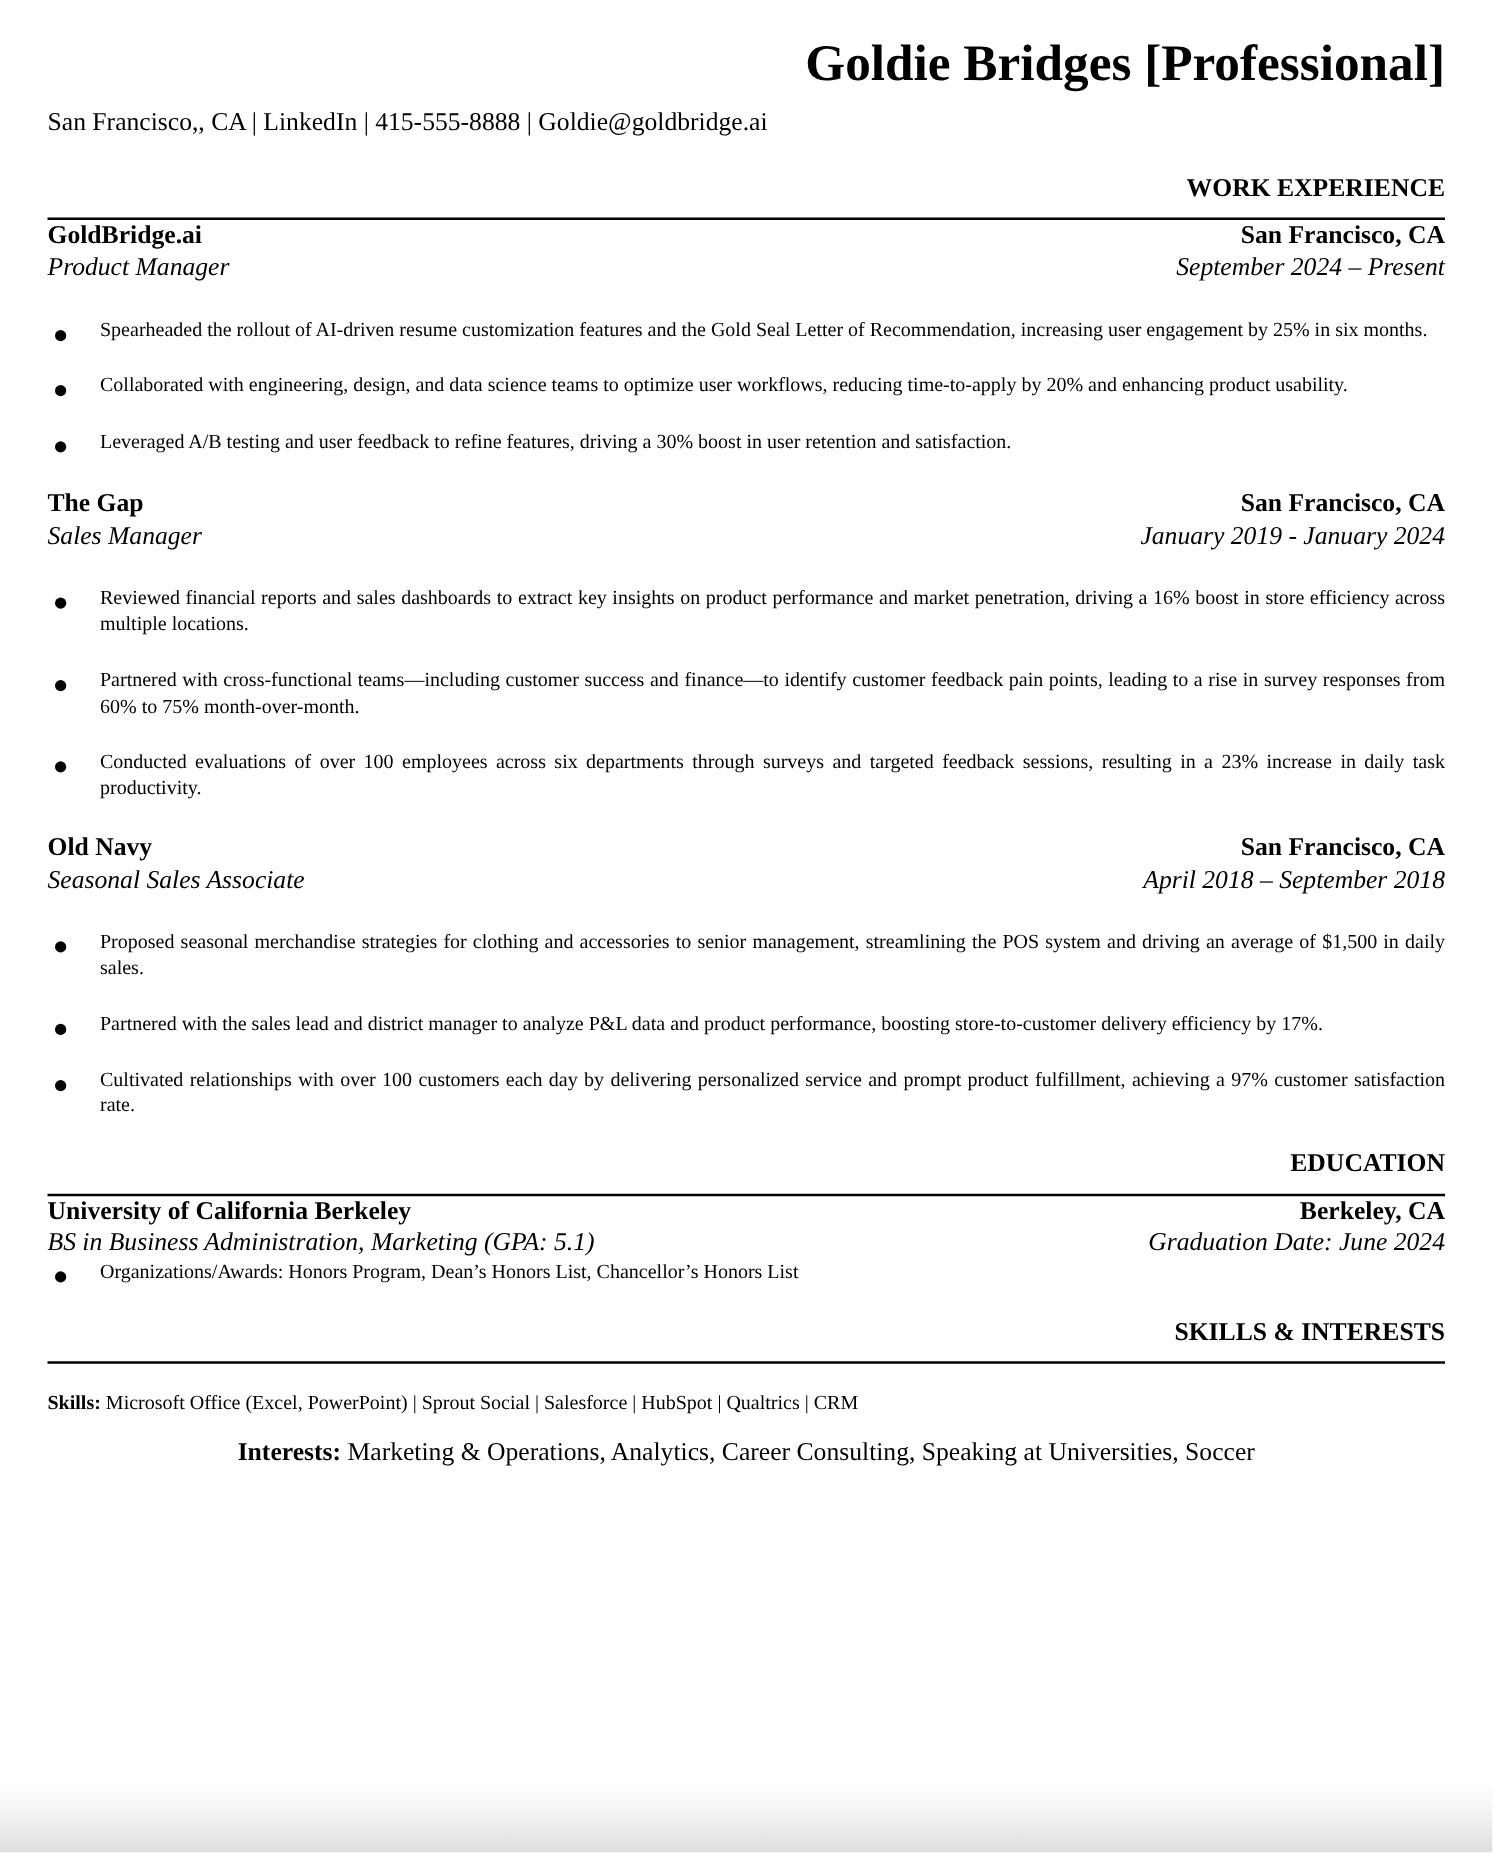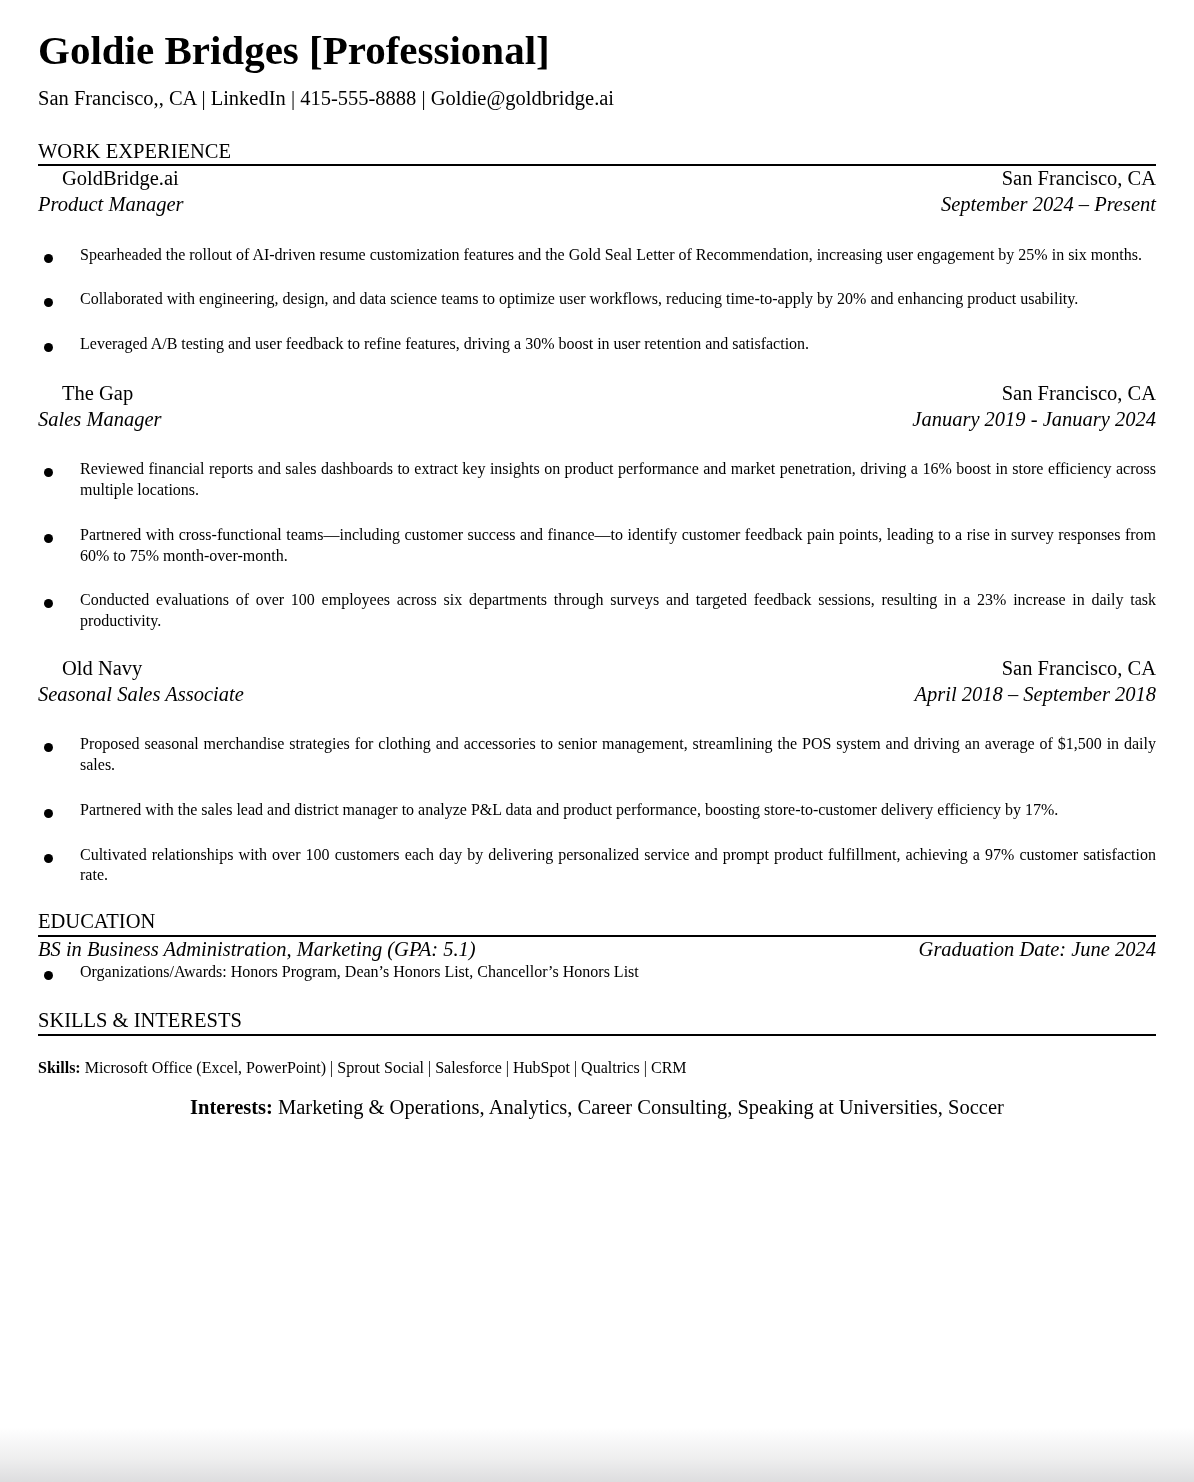--- a/index.html
+++ b/index.html
@@ -7,52 +7,53 @@
     width: 1194px; height: 1482px;
     background: #ffffff;
     font-family: "Liberation Serif", "DejaVu Serif", serif;
     color: #000;
     position: relative;
     overflow: hidden;
   }
   .page { padding: 26px 38px 0 38px; }
 
   .name-title {
-    text-align: left;
+    text-align: right;
     font-size: 41px;
     font-weight: bold;
     margin: 0;
     line-height: 1.2;
   }
   .contact-line {
     text-align: left;
     font-size: 20.5px;
     margin-top: 11px;
     line-height: 1.2;
   }
 
   .section { margin-top: 0; }
   .section-heading {
     font-size: 20.5px;
-    font-weight: normal;
+    font-weight: bold;
     border-bottom: 2.5px solid #000;
-    padding-bottom: 1px;
+    padding-bottom: 11px;
     line-height: 1.15;
+    text-align: right;
   }
   .work-section { margin-top: 29px; }
   .edu-section { margin-top: 4px; }
   .skills-section { margin-top: 26px; }
 
   .head-row {
     display: flex;
     justify-content: space-between;
     font-size: 20.5px;
     line-height: 1.25;
   }
-  .head-row .b { font-weight: normal; margin-left: 24px; }
+  .head-row .b { font-weight: bold; }
   .head-row .i { font-style: italic; text-align: center; }
 
   .job { margin-top: 0; }
   .job + .job.gap-before { margin-top: 26px; }
 
   ul.bullets { list-style: none; margin: 27px 0 0 0; padding: 0; }
   ul.bullets.tight { margin-top: 0; }
   li.bullet {
     position: relative;
     padding-left: 42px;
@@ -139,20 +140,24 @@
         <li class="bullet">Proposed seasonal merchandise strategies for clothing and accessories to senior management, streamlining the POS system and driving an average of $1,500 in daily sales.</li>
         <li class="bullet">Partnered with the sales lead and district manager to analyze P&amp;L data and product performance, boosting store-to-customer delivery efficiency by 17%.</li>
         <li class="bullet">Cultivated relationships with over 100 customers each day by delivering personalized service and prompt product fulfillment, achieving a 97% customer satisfaction rate.</li>
       </ul>
     </div>
   </div>
 
   <div class="section edu-section">
     <div class="section-heading">EDUCATION</div>
     <div class="head-row">
+      <span class="b">University of California Berkeley</span>
+      <span class="b">Berkeley, CA</span>
+    </div>
+    <div class="head-row">
       <span class="i">BS in Business Administration, Marketing (GPA: 5.1)</span>
       <span class="i">Graduation Date: June 2024</span>
     </div>
     <ul class="bullets tight">
       <li class="bullet single">Organizations/Awards: Honors Program, Dean’s Honors List, Chancellor’s Honors List</li>
     </ul>
   </div>
 
   <div class="section skills-section">
     <div class="section-heading">SKILLS &amp; INTERESTS</div>

